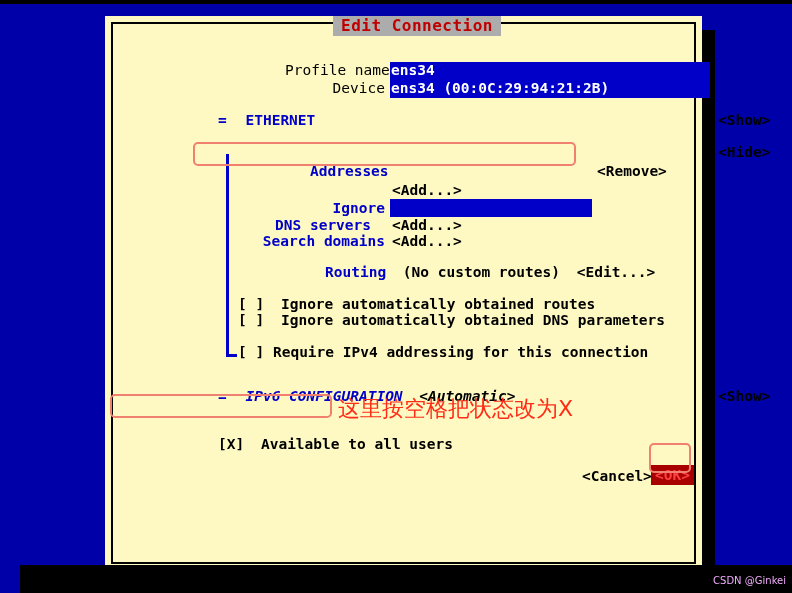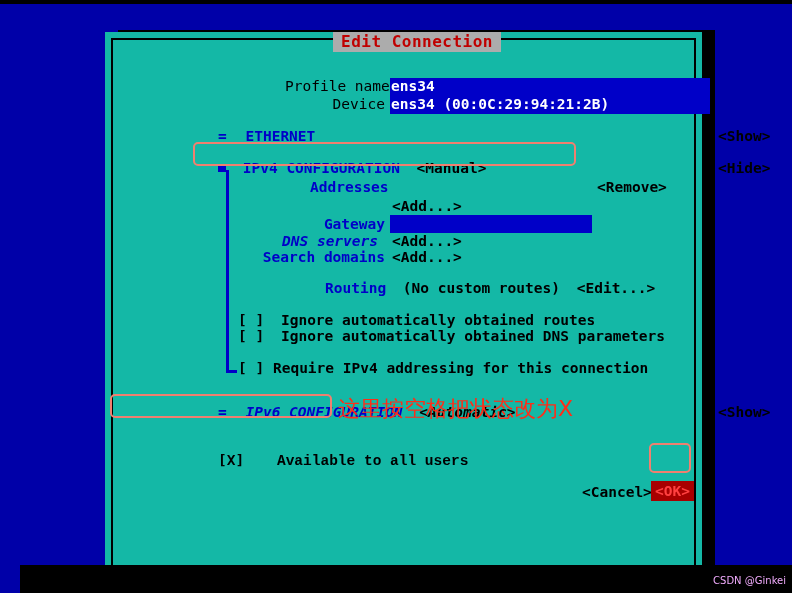--- a/index.html
+++ b/index.html
@@ -50,24 +50,24 @@
     position: absolute;
     left: 118px;
     top: 30px;
     width: 597px;
     height: 546px;
     background: #000000;
   }
   #dialog {
     position: absolute;
     left: 105px;
-    top: 32px;
+    top: 16px;
     width: 597px;
     height: 554px;
-    background: #14b8a6;
+    background: #fef9c3;
     box-sizing: border-box;
   }
   
   #dialog-frame {
     position: absolute;
     left: 6px;  top: 6px;
     right: 6px; bottom: 6px;
     border: 2px solid #000000;
     box-sizing: border-box;
   }
@@ -245,41 +245,36 @@
       <div class="row" style="left:285px; top:64px;">
         <span class="field" style="width:320px;">ens34 (00:0C:29:94:21:2B)</span>
       </div>
 
       <div class="row" style="left:113px; top:96px;">
         <span class="marker-eq">=</span>
         <span class="lbl" style="margin-left:10px;">ETHERNET</span>
       </div>
       <div class="row right-lbl" style="left:613px; top:96px;">&lt;Show&gt;</div>
 
-      <div class="row" style="left:113px; top:128px;">
-        <span class="marker-sq"></span>
-        <span class="lbl" style="margin-left:8px;">IPv4 CONFIGURATION</span>
-        <span class="blk" style="margin-left:8px;">&lt;Manual&gt;</span>
-      </div>
       <div class="row right-lbl" style="left:613px; top:128px;">&lt;Hide&gt;</div>
 
       <div id="ipv4-bracket-v"></div>
       <div id="ipv4-bracket-foot"></div>
 
       <div class="row lbl" style="left:205px; top:147px; width:75px; text-align:right;">Addresses</div>
       <div class="row blk" style="left:492px; top:147px;">&lt;Remove&gt;</div>
 
       <div class="row blk" style="left:287px; top:166px;">&lt;Add...&gt;</div>
 
-      <div class="row lbl" style="left:205px; top:184px; width:75px; text-align:right;">Gateway</div>
+      <div class="row lbl" style="left:205px; top:184px; width:75px; text-align:right;">Ignore</div>
       <div class="row" style="left:285px; top:183px;">
         <span class="field" style="width:202px;">&nbsp;</span>
       </div>
 
-      <div class="row lbl" style="left:170px; top:201px; width:110px; text-align:center;font-style:italic;">DNS servers</div>
+      <div class="row lbl" style="left:170px; top:201px; width:110px; text-align:left;">DNS servers</div>
       <div class="row blk" style="left:287px; top:201px;">&lt;Add...&gt;</div>
 
       <div class="row lbl" style="left:150px; top:217px; width:130px; text-align:right;">Search domains</div>
       <div class="row blk" style="left:287px; top:217px;">&lt;Add...&gt;</div>
 
       <div class="row" style="left:220px; top:248px;text-align:right;">
         <span class="lbl">Routing</span>
         <span class="blk" style="margin-left:8px;">(No custom routes)</span>
         <span class="blk" style="margin-left:8px;">&lt;Edit...&gt;</span>
       </div>
@@ -299,21 +294,21 @@
 
       <div class="row" style="left:113px; top:372px;font-style:italic;">
         <span class="marker-eq">=</span>
         <span class="lbl" style="margin-left:10px;">IPv6 CONFIGURATION</span>
         <span class="blk" style="margin-left:8px;">&lt;Automatic&gt;</span>
       </div>
       <div class="row right-lbl" style="left:613px; top:372px;">&lt;Show&gt;</div>
 
       <div class="row" style="left:113px; top:420px;">
         <span class="blk">[X]</span>
-        <span class="blk" style="margin-left:24px;font-family:Liberation Mono, monospace;">Available to all users</span>
+        <span class="blk" style="margin-left:8px;">Available to all users</span>
       </div>
 
       <div class="row blk" style="left:477px; top:452px;">&lt;Cancel&gt;</div>
       <div id="ok-btn" style="left:546px; top:449px;">&lt;OK&gt;</div>
 
     </div>
   </div>
 
   <div class="annot-box" style="left:193px; top:142px; width:383px; height:24px;"></div>
   <div class="annot-box" style="left:110px; top:394px; width:222px; height:24px;"></div>

